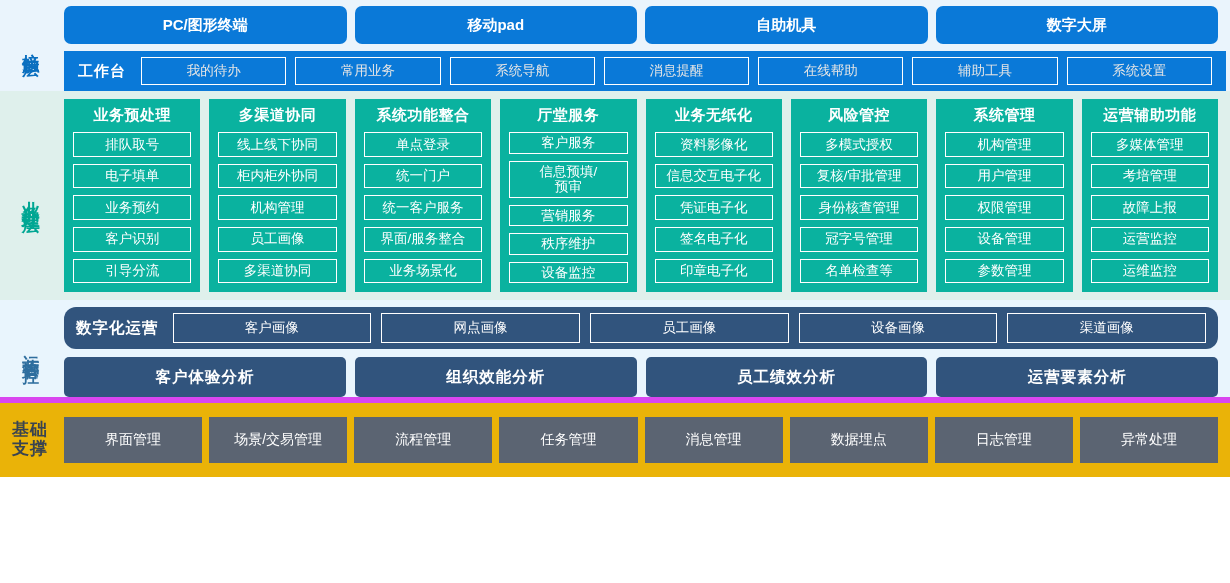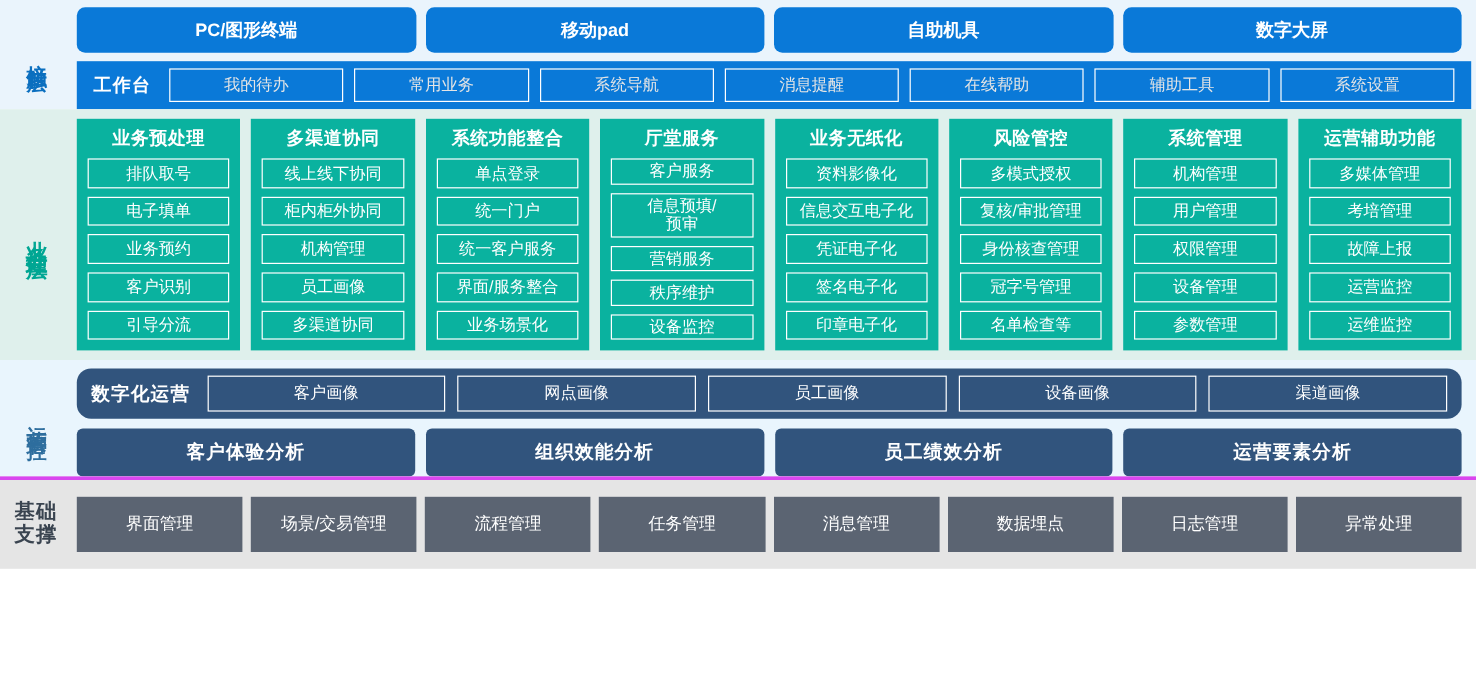--- a/index.html
+++ b/index.html
@@ -90,21 +90,21 @@
   .ops-row2{
     margin:8px 12px 0 4px;display:flex;gap:9px;box-sizing:border-box;
   }
   .ops-big{
     flex:1 1 0;height:40px;background:#31547d;border-radius:5px;color:#fff;
     font-weight:bold;font-size:15.5px;letter-spacing:1px;
     display:flex;align-items:center;justify-content:center;white-space:nowrap;
   }
 
   
-  .layer-base{background:#e5e5e5;height:85px;border-top:3px solid #d946ef;}
+  .layer-base{background:#eab308;height:85px;border-top:6px solid #d946ef;}
   .layer-base .band-label{color:#3a4450;font-size:17px;line-height:1.1;}
   .base-row{
     margin:0 12px 0 4px;display:flex;gap:7px;align-items:center;height:100%;
     padding:14px 0;box-sizing:border-box;
   }
   .base-chip{
     flex:1 1 0;height:46px;background:#5b6472;color:#fff;font-size:14px;
     display:flex;align-items:center;justify-content:center;white-space:nowrap;
   }
 </style>

